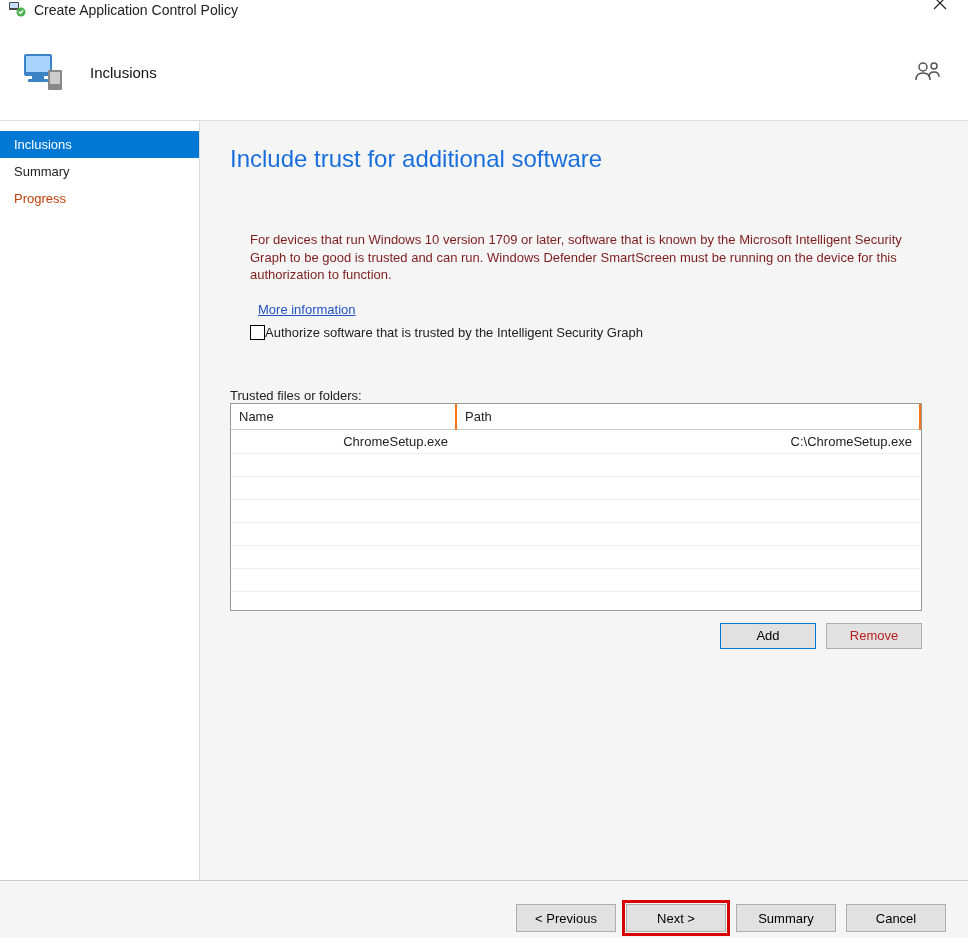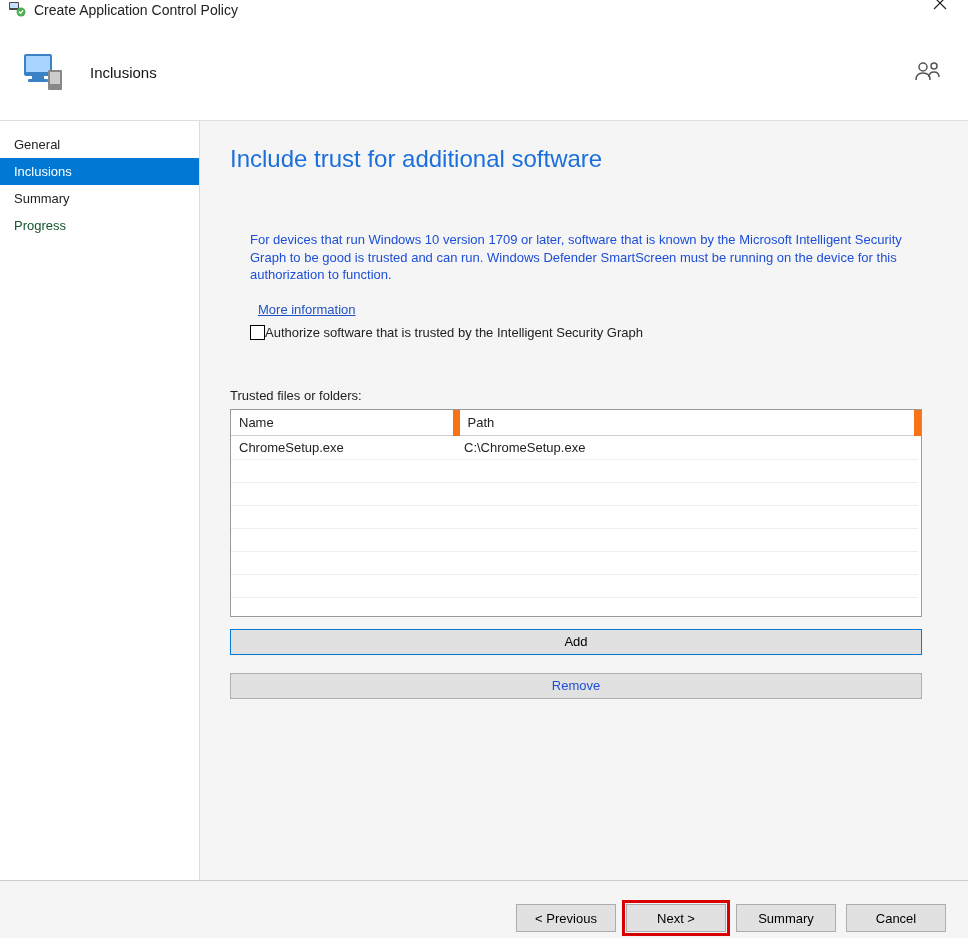--- a/index.html
+++ b/index.html
@@ -67,38 +67,38 @@
   }
   .side-item {
     padding: 6px 14px;
     font-size: 13px;
     cursor: pointer;
   }
   .side-item.active {
     background: #0078d4;
     color: #fff;
   }
-  .side-item.dim { color: #14532d; }
+  .side-item.dim { color: #c2410c; }
   .main {
     flex: 1;
     padding: 24px 30px 12px 30px;
     background: #f5f5f5;
     display: flex;
     flex-direction: column;
   }
   .main h1 {
     margin: 0 0 58px 0;
     font-size: 24px;
     font-weight: 400;
     color: #1a6fdc;
   }
   .body-block { padding-left: 20px; }
   .desc {
     font-size: 13px;
-    color: #1d4ed8;
+    color: #7f1d1d;
     margin-bottom: 18px;
     line-height: 1.35;
     max-width: 690px;
   }
   .link {
     color: #2152c4;
     text-decoration: underline;
     cursor: pointer;
     margin-left: 8px;
     display: inline-block;
@@ -110,74 +110,72 @@
     margin-bottom: 48px;
     margin-top: 8px;
   }
   .chk {
     width: 15px; height: 15px;
     border: 1px solid #000;
     background: #fff;
   }
   .section-label {
     font-size: 13px;
-    margin-bottom: 6px;
   }
   .table-wrap {
     border: 1px solid #999;
     background: #fff;
     width: 692px;
     height: 208px;
     overflow-y: auto;
   }
   table {
     width: 100%;
     border-collapse: collapse;
     font-size: 13px;
   }
   th {
     text-align: left;
     font-weight: 400;
     padding: 5px 8px;
     border-bottom: 1px solid #ccc;
-    border-right: 7px solid #f97316;
+    border-right: 2px solid #f97316;
     background: #fff;
   }
   th.col-name { width: 225px; }
   td {
     padding: 4px 8px;
     border-bottom: 1px solid #eee;
     height: 23px;
+    text-align: right;
   }
   .table-buttons {
     display: flex;
     justify-content: flex-end;
     gap: 10px;
     width: 692px;
     margin-top: 12px;
-    flex-direction: column;
   }
   .btn {
     min-width: 96px;
     height: 26px;
     border: 1px solid #adadad;
     background: #e1e1e1;
     font-size: 13px;
     cursor: pointer;
     padding: 0 12px;
   }
   .btn.blue-outline {
     border: 1.5px solid #0078d4;
     background: #e1e1e1;
   }
   .btn.disabled {
-    color: #1d4ed8;
+    color: #b91c1c;
     background: #e1e1e1;
     cursor: default;
-    margin-top: 8px;
   }
   .footer {
     border-top: 1px solid #ccc;
     height: 58px;
     display: flex;
     align-items: center;
     justify-content: flex-end;
     gap: 10px;
     padding: 17px 22px 0 0;
     background: #f5f5f5;
@@ -223,21 +221,20 @@
       <circle cx="9" cy="7" r="4" fill="none" stroke="#555" stroke-width="1.5"></circle>
       <path d="M2 20 q0 -7 7 -7 q7 0 7 7" fill="none" stroke="#555" stroke-width="1.5"></path>
       <circle cx="20" cy="6" r="3" fill="none" stroke="#555" stroke-width="1.5"></circle>
       <path d="M15 17 q0 -5 5 -5 q5 0 5 5" fill="none" stroke="#555" stroke-width="1.5"></path>
     </svg>
   </span>
 </div>
 
 <div class="content-area">
   <div class="sidebar" id="sidebar">
-      <div class="side-item">General</div>
       <div class="side-item active">Inclusions</div>
       <div class="side-item">Summary</div>
       <div class="side-item dim">Progress</div>
     </div>
   <div class="main">
     <h1>Include trust for additional software</h1>
 
     <div class="body-block">
       <div class="desc">For devices that run Windows 10 version 1709 or later, software that is known by the Microsoft Intelligent Security Graph to be good is trusted and can run. Windows Defender SmartScreen must be running on the device for this authorization to function.</div>
       <a class="link">More information</a>

